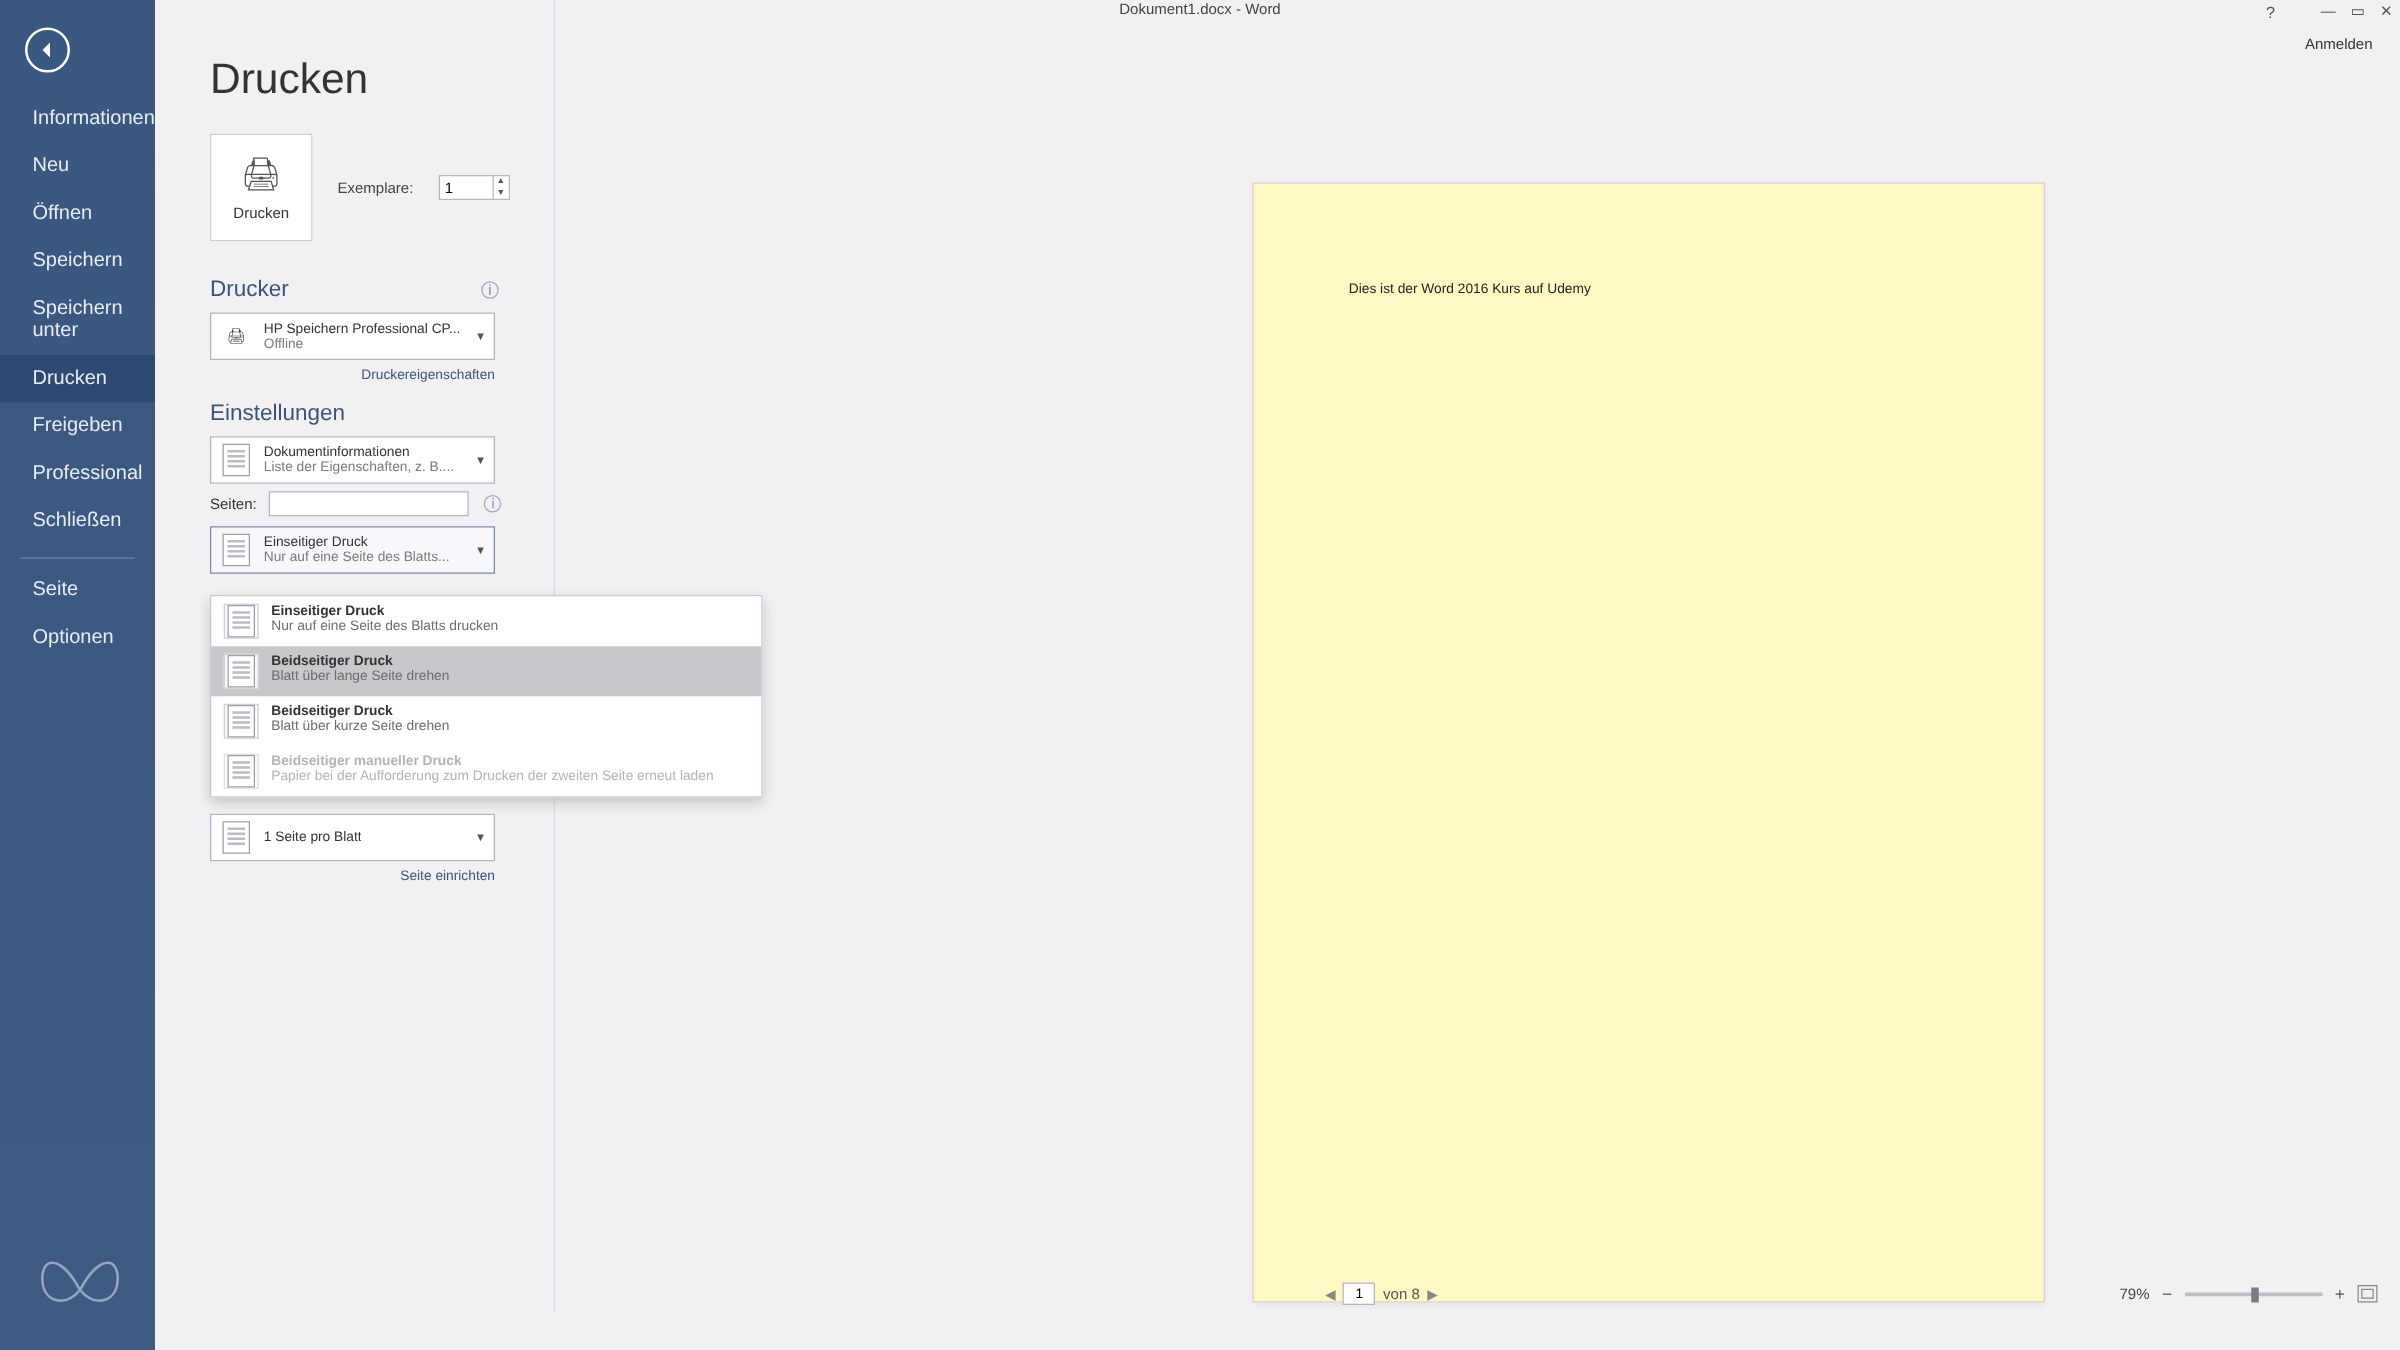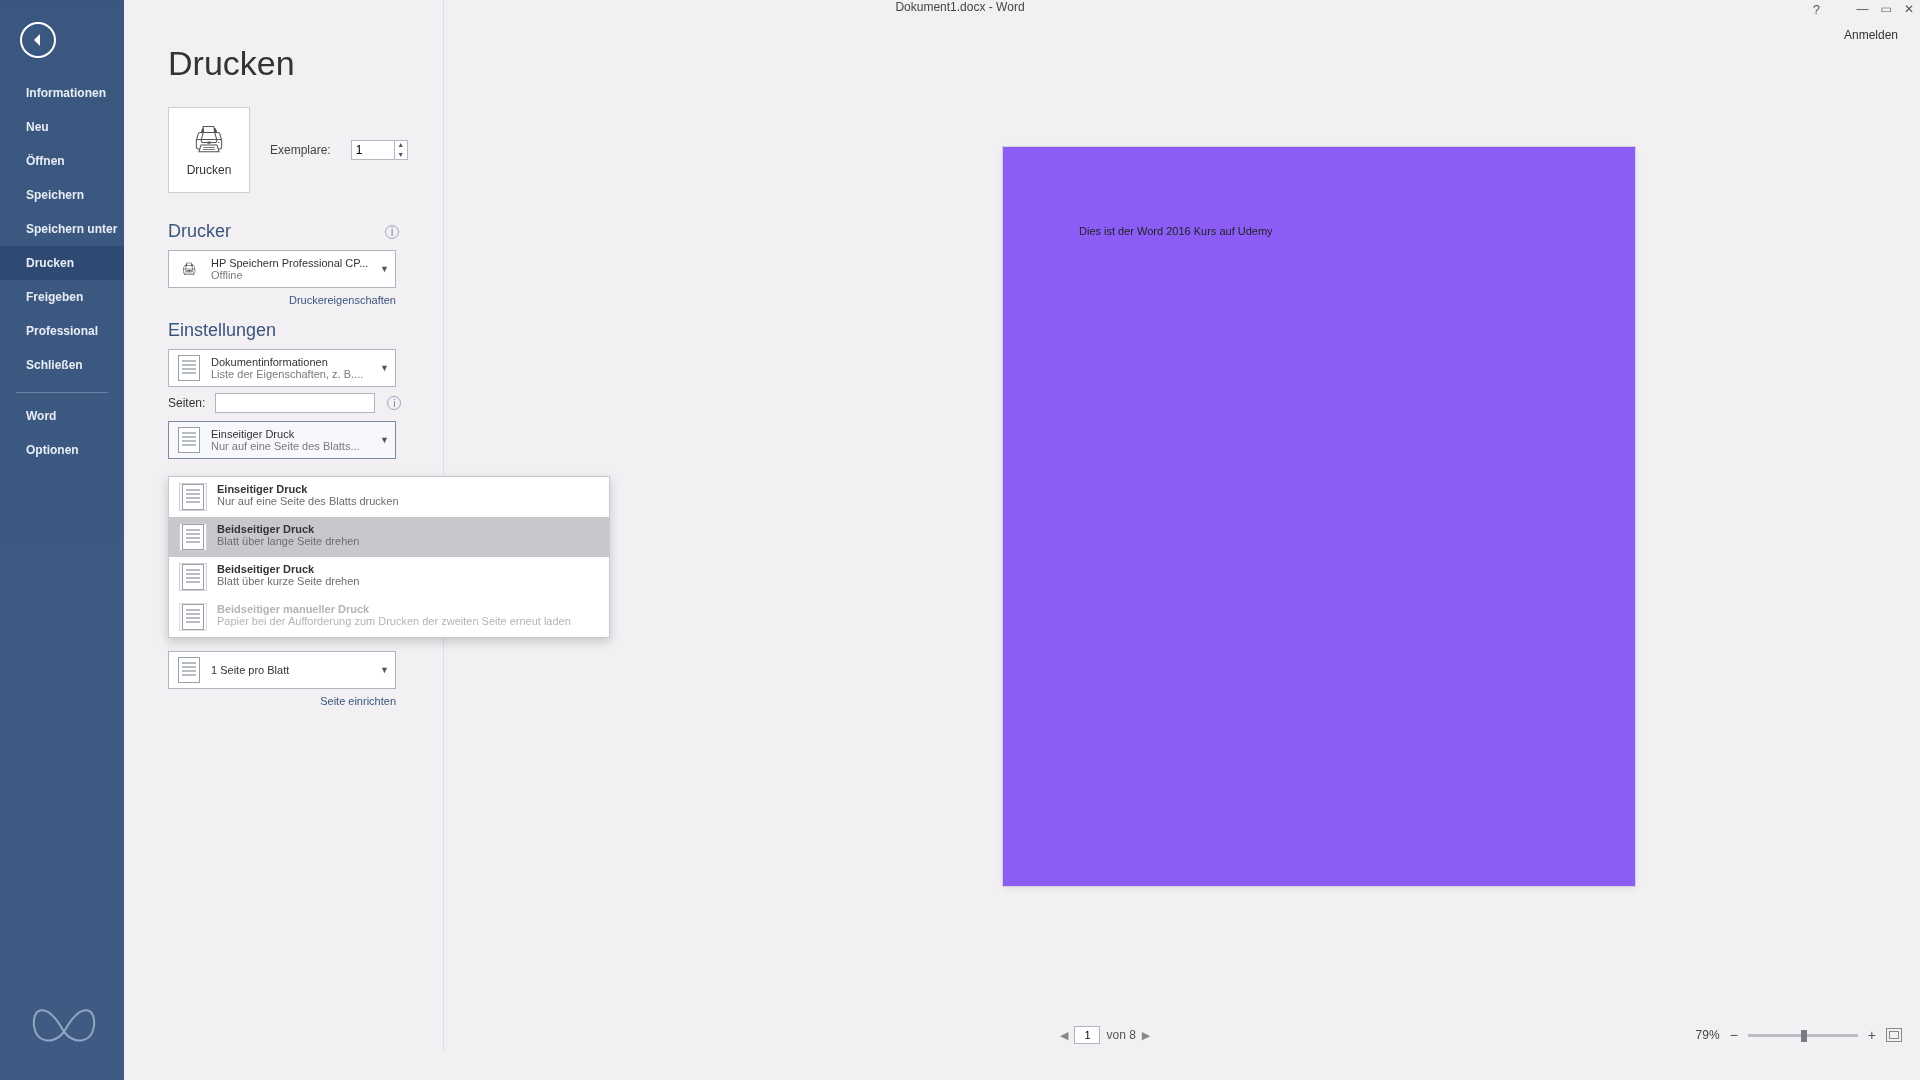--- a/index.html
+++ b/index.html
@@ -11,21 +11,21 @@
   .titlebar .window-controls { position: absolute; right: 6px; top: 2px; display: flex; gap: 12px; align-items: center; }
   .titlebar .window-controls span { color: #555; font-size: 12px; }
   .titlebar .help { position: absolute; right: 100px; top: 2px; color: #555; font-size: 13px; }
 
   .signin { position: absolute; right: 22px; top: 28px; font-size: 12px; color: #333; }
 
   .sidebar { position: absolute; left: 0; top: 0; width: 124px; height: 100%; background: #3b5a8b; background: linear-gradient(180deg,#3a577f 0%, #3f5b84 100%); color: #fff; }
   .back-btn { width: 36px; height: 36px; border: 2px solid #fff; border-radius: 50%; margin: 22px 0 18px 20px; display: flex; align-items: center; justify-content: center; cursor: pointer; }
   .back-btn svg { fill: #fff; }
   .nav { display: flex; flex-direction: column; }
-  .nav-item { padding: 10px 0 10px 26px; font-size: 12px; color: #e8edf5; cursor: pointer; font-weight: bold; }
+  .nav-item { padding: 10px 0 10px 26px; font-size: 16px; color: #e8edf5; cursor: pointer; }
   .nav-item.active { background: #2e4a73; }
   .nav-sep { height: 1px; background: rgba(255,255,255,0.25); margin: 10px 16px 6px 16px; }
   .sidebar .butterfly { position: absolute; left: 28px; bottom: 24px; opacity: 0.6; }
 
   .main { position: absolute; left: 124px; top: 0; right: 0; bottom: 30px; }
   .panel-left { position: absolute; left: 0; top: 0; width: 320px; bottom: 0; padding: 44px 0 0 44px; border-right: 1px solid #e0dde2; }
   .page-title { font-size: 34px; font-weight: 300; color: #333; margin-bottom: 24px; }
 
   .print-block { display: flex; align-items: center; gap: 20px; margin-bottom: 28px; }
   .print-btn { width: 82px; height: 86px; border: 1px solid #cfcfcf; background: #fff; display: flex; flex-direction: column; align-items: center; justify-content: center; gap: 8px; cursor: pointer; }
@@ -57,21 +57,21 @@
   .flyout-item.hover { background: #c9c7cb; }
   .flyout-item.disabled { color: #b0b0b0; cursor: default; }
   .flyout-item .fi-icon { width: 28px; height: 28px; border: 1px solid #cfcfd5; display: flex; align-items: center; justify-content: center; flex-shrink: 0; background: #fafafa; }
   .flyout-item .fi-text { display: flex; flex-direction: column; }
   .flyout-item .fi-title { font-size: 11px; font-weight: 600; color: #333; }
   .flyout-item .fi-sub { font-size: 11px; color: #6d6d6d; text-align: center; }
   .flyout-item.disabled .fi-title, .flyout-item.disabled .fi-sub { color: #b4b4b4; }
   .flyout-item.disabled .fi-icon { border-color: #e0e0e0; color: #ccc; }
 
   .preview-area { position: absolute; left: 448px; top: 0; right: 0; bottom: 0; }
-  .page-preview { position: absolute; left: 430px; top: 146px; width: 634px; height: 741px; background: #8b5cf6; border: 1px solid #d4d2d6; box-shadow: 0 2px 6px rgba(0,0,0,0.06); }
+  .page-preview { position: absolute; left: 430px; top: 146px; width: 634px; height: 896px; background: #fef9c3; border: 1px solid #d4d2d6; box-shadow: 0 2px 6px rgba(0,0,0,0.06); }
   .page-preview .doc-text { position: absolute; left: 76px; top: 78px; font-size: 11px; color: #222; }
 
   .statusbar { position: absolute; left: 448px; right: 0; bottom: 0; height: 30px; display: flex; align-items: center; }
   .pager { position: absolute; left: 40px; display: flex; align-items: center; gap: 6px; font-size: 12px; color: #555; }
   .pager .arrow { color: #888; cursor: pointer; font-size: 11px; }
   .pager input { width: 26px; height: 18px; border: 1px solid #b3b3c0; text-align: center; font-size: 11px; }
   .zoom { position: absolute; right: 18px; display: flex; align-items: center; gap: 10px; font-size: 12px; color: #444; }
   .zoom .slider { width: 110px; height: 3px; background: #bdbdc6; position: relative; }
   .zoom .slider .thumb { position: absolute; left: 48%; top: -4px; width: 6px; height: 12px; background: #7b7b86; }
   .zoom .zbtn { cursor: pointer; color: #555; font-size: 14px; }
@@ -107,21 +107,21 @@
       <div class="nav-item">Öffnen</div>
       <div class="nav-item">Speichern</div>
       <div class="nav-item">Speichern unter</div>
       <div class="nav-item active">Drucken</div>
       <div class="nav-item">Freigeben</div>
       <div class="nav-item">Professional</div>
       <div class="nav-item">Schließen</div>
     </div>
   <div class="nav-sep"></div>
   <div class="nav" id="nav-bottom">
-      <div class="nav-item">Word</div>
+      <div class="nav-item">Seite</div>
       <div class="nav-item">Optionen</div>
     </div>
   <svg class="butterfly" width="72" height="64" viewBox="0 0 72 64">
     <path d="M36 40 C20 10, 4 14, 6 34 C8 50, 24 54, 36 40 Z M36 40 C52 10, 68 14, 66 34 C64 50, 48 54, 36 40 Z" fill="none" stroke="#cfd8e8" stroke-width="2"></path>
   </svg>
 </div>
 
 <div class="main">
   <div class="panel-left">
     <div class="page-title">Drucken</div>

